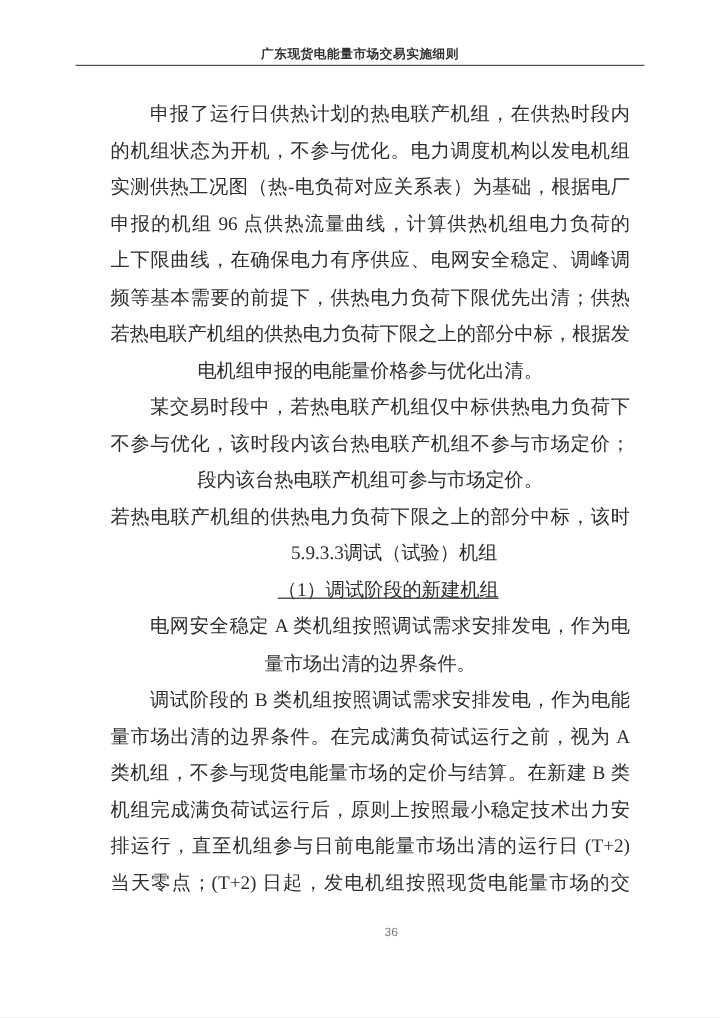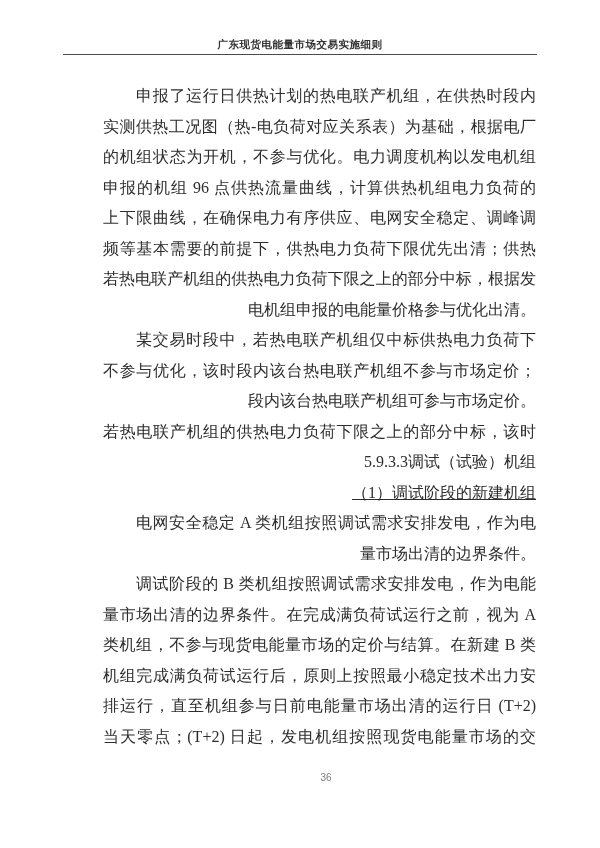--- a/index.html
+++ b/index.html
@@ -41,30 +41,30 @@
     top: 54px;
     left: 63px;
     width: 474px;
     height: 0;
     border-top: 1.5px solid var(--rule, #4a4a4a);
   }
   
   .doc-body {
     position: absolute;
     top: 81px;
-    left: 103px;
+    left: 92px;
     width: 433px;
     font-size: 16px;
     color: var(--body-text, #2d2d2d);
   }
   .line {
     height: 30.5px;
     line-height: 30.5px;
     overflow: hidden;
-    text-align: right;
+    text-align: center;
   }
   .line.just {
     text-align: justify;
     text-align-last: justify;
   }
   .line.indent-para   { text-indent: 33px; }
   .line.indent-h-num  { text-indent: 40px; }
   .line.indent-h-list { text-indent: 30px; text-decoration: underline; }
   
   .page-number {
@@ -85,22 +85,22 @@
 <div class="page">
 
   <div class="page-header">
     <div class="header-title">广东现货电能量市场交易实施细则</div>
     <div class="header-rule"></div>
   </div>
 
   <div class="doc-body">
       <div class="block block-paragraph">
         <div class="line indent-para just">申报了运行日供热计划的热电联产机组，在供热时段内</div>
+        <div class="line just">的机组状态为开机，不参与优化。电力调度机构以发电机组</div>
         <div class="line just">实测供热工况图（热-电负荷对应关系表）为基础，根据电厂</div>
-        <div class="line just">的机组状态为开机，不参与优化。电力调度机构以发电机组</div>
         <div class="line just">申报的机组 96 点供热流量曲线，计算供热机组电力负荷的</div>
         <div class="line just">上下限曲线，在确保电力有序供应、电网安全稳定、调峰调</div>
         <div class="line just">频等基本需要的前提下，供热电力负荷下限优先出清；供热</div>
         <div class="line just">若热电联产机组的供热电力负荷下限之上的部分中标，根据发</div>
         <div class="line">电机组申报的电能量价格参与优化出清。</div>
       </div>
       <div class="block block-paragraph">
         <div class="line indent-para just">某交易时段中，若热电联产机组仅中标供热电力负荷下</div>
         <div class="line just">不参与优化，该时段内该台热电联产机组不参与市场定价；</div>
         <div class="line">段内该台热电联产机组可参与市场定价。</div>

